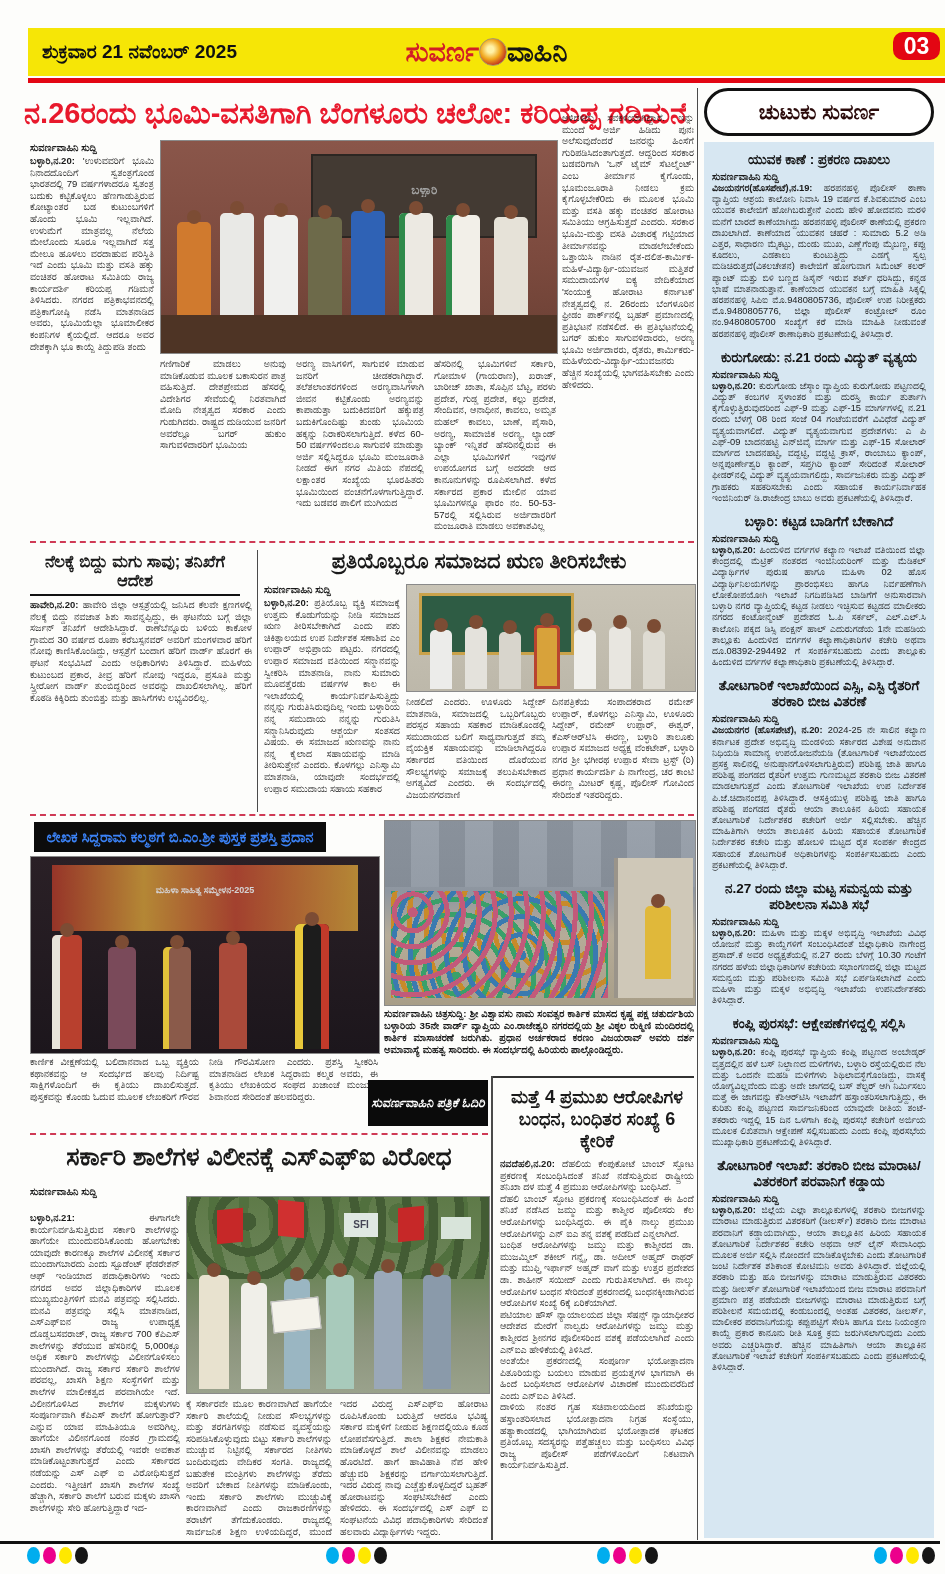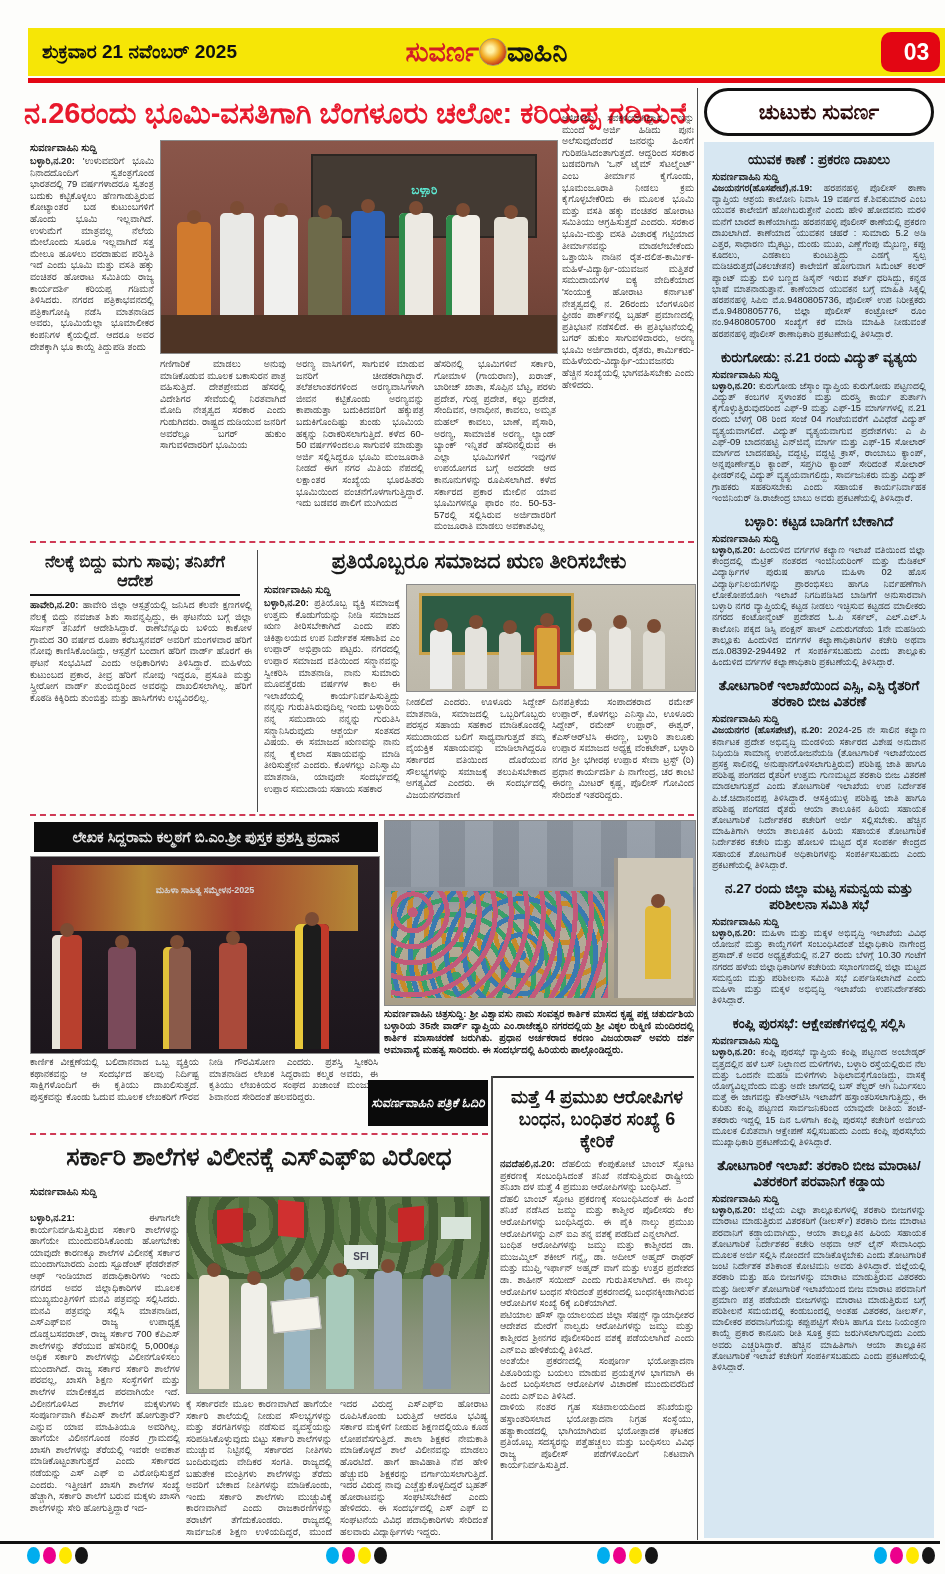--- a/index.html
+++ b/index.html
@@ -6,22 +6,22 @@
   #page{position:relative;width:945px;height:1574px;background:#fdfdfb;margin:0 auto;overflow:hidden;
         font-family:"Liberation Sans","DejaVu Sans",sans-serif;color:#1a1a1a;}
   .abs{position:absolute;}
   
   #masthead{left:28px;top:28px;width:917px;height:48px;background:#f6e606;display:flex;align-items:center;}
   #mast-date{position:absolute;left:14px;font-size:19px;font-weight:bold;color:#111;}
   #mast-logo{position:absolute;left:0;right:0;text-align:center;font-size:27px;font-weight:bold;}
   #mast-logo .t1{color:#d21e26;} #mast-logo .t2{color:#151515;}
   .emblem{display:inline-block;width:26px;height:26px;border-radius:50%;vertical-align:-5px;
           background:radial-gradient(circle at 40% 40%,#fff2a8 15%,#f0a71c 45%,#c2301e 75%);border:1px solid #a96;}
-  #pagebox{position:absolute;right:5px;top:4px;width:47px;height:40px;background:#e30613;border-radius:10px;
-           color:#fff;font-size:23px;font-weight:bold;display:flex;align-items:center;justify-content:center;padding-left:12px;}
+  #pagebox{position:absolute;right:5px;top:4px;width:47px;height:28px;background:#e30613;border-radius:10px;
+           color:#fff;font-size:23px;font-weight:bold;display:flex;align-items:center;justify-content:center;}
   #redrule{left:28px;top:78px;width:917px;height:5px;background:#e30613;}
   
   #lead-headline{left:24px;top:88px;width:662px;height:50px;font-size:29px;line-height:50px;font-weight:bold;
                  color:#e8192c;text-align:center;white-space:nowrap;overflow:hidden;}
   .art-body{font-size:9.5px;line-height:11.6px;text-align:justify;overflow:hidden;}
   .byline{font-size:9.8px;font-weight:bold;margin:0 0 1px 0;}
   .dl{font-weight:bold;}
   .pre{white-space:pre-line;}
   
   #lead-col-left{left:30px;top:142px;width:124px;height:396px;}
@@ -43,21 +43,21 @@
   
   #baby{left:30px;top:552px;width:222px;}
   #baby h2{margin:0 12px 3px 0;font-size:16.5px;text-align:center;border-bottom:2px solid #111;padding-bottom:4px;}
   #baby .art-body{height:212px;}
   #samaja-head{left:264px;top:549px;width:430px;font-size:21px;font-weight:bold;text-align:center;}
   #samaja-c1{left:264px;top:584px;width:136px;height:228px;}
   #samaja-photo{left:406px;top:584px;width:288px;height:106px;}
   #samaja-c2{left:406px;top:696px;width:140px;height:116px;}
   #samaja-c3{left:552px;top:696px;width:142px;height:116px;}
   
-  #award-bar{left:34px;top:822px;width:344px;height:30px;background:#0c0c0c;color:#e5e5e5;font-size:14.5px;
+  #award-bar{left:34px;top:822px;width:292px;height:30px;background:#0c0c0c;color:#3b82f6;font-size:14.5px;
              font-weight:bold;display:flex;align-items:center;justify-content:center;white-space:nowrap;overflow:hidden;}
   #award-photo{left:30px;top:856px;width:348px;height:196px;}
   #award-text{left:30px;top:1056px;width:348px;height:76px;column-count:2;column-gap:10px;}
   
   #temple-photo{left:384px;top:820px;width:310px;height:184px;}
   #temple-caption{left:384px;top:1008px;width:310px;height:66px;font-size:9.8px;line-height:12px;
                   font-weight:bold;text-align:justify;overflow:hidden;}
   
   #readbox{left:368px;top:1080px;width:120px;height:46px;background:#0b0b0b;color:#fff;display:flex;align-items:center;
            justify-content:center;text-align:center;font-size:12.5px;font-weight:bold;font-style:italic;line-height:14px;}
@@ -78,21 +78,21 @@
             justify-content:center;font-size:21px;font-weight:bold;color:#2b0b0b;}
   #chk-body{margin-top:6px;background:#d7e7f2;padding:8px 8px;height:1380px;overflow:hidden;}
   .chk-art{margin-bottom:10px;}
   .chk-art h3{margin:2px 0 3px 0;font-size:13.5px;line-height:16px;text-align:center;color:#111;}
   .chk-art .art-body{font-size:9.3px;line-height:11.2px;}
   
   .ph{position:absolute;overflow:hidden;border:1px solid #8a8a8a;}
   .p{position:absolute;border-radius:5px 5px 0 0;}
   .p::before{content:'';position:absolute;top:-12px;left:50%;transform:translateX(-50%);
              width:14px;height:14px;border-radius:50%;background:#7c4c34;}
-  .banner{position:absolute;color:#5eead4;font-size:9px;font-weight:bold;text-align:center;overflow:hidden;}
+  .banner{position:absolute;color:#a3a3a3;font-size:9px;font-weight:bold;text-align:center;overflow:hidden;}
   
   #botrule{left:0;top:1541px;width:940px;height:3px;background:#111;}
   .cmyk{position:absolute;top:1547px;height:18px;display:flex;gap:3px;}
   .dot{width:13px;height:17px;border-radius:50%;}
   .dc{background:#00adee;}.dm{background:#ec008c;}.dy{background:#ffe800;}.dk{background:#161616;}
 </style>
 </head>
 <body>
 
 <div id="page">
@@ -204,21 +204,21 @@
   <div class="abs" id="sfi-head">ಸರ್ಕಾರಿ ಶಾಲೆಗಳ ವಿಲೀನಕ್ಕೆ ಎಸ್ಎಫ್ಐ ವಿರೋಧ</div>
   <div class="abs byline" id="sfi-by">ಸುವರ್ಣವಾಹಿನಿ ಸುದ್ದಿ</div>
   <div class="abs art-body" id="sfi-cl">
     <b class="dl">ಬಳ್ಳಾರಿ,ನ.21:</b> <span>ಈಗಾಗಲೇ ಕಾರ್ಯನಿರ್ವಹಿಸುತ್ತಿರುವ ಸರ್ಕಾರಿ ಶಾಲೆಗಳನ್ನು ಹಾಗೆಯೇ ಮುಂದುವರಿಸಿಕೊಂಡು ಹೋಗಬೇಕು ಯಾವುದೇ ಕಾರಣಕ್ಕೂ ಶಾಲೆಗಳ ವಿಲೀನಕ್ಕೆ ಸರ್ಕಾರ ಮುಂದಾಗಬಾರದು ಎಂದು ಸ್ಟೂಡೆಂಟ್ ಫೆಡರೇಶನ್ ಆಫ್ ಇಂಡಿಯಾದ ಪದಾಧಿಕಾರಿಗಳು ಇಂದು ನಗರದ ಅವರ ಜಿಲ್ಲಾಧಿಕಾರಿಗಳ ಮೂಲಕ ಮುಖ್ಯಮಂತ್ರಿಗಳಿಗೆ ಮನವಿ ಪತ್ರವನ್ನು ಸಲ್ಲಿಸಿದರು. ಮನವಿ ಪತ್ರವನ್ನು ಸಲ್ಲಿಸಿ ಮಾತನಾಡಿದ, ಎಸ್ಎಫ್ಐನ ರಾಜ್ಯ ಉಪಾಧ್ಯಕ್ಷ ದೊಡ್ಡಬಸವರಾಜ್, ರಾಜ್ಯ ಸರ್ಕಾರ 700 ಕೆಪಿಎಸ್ ಶಾಲೆಗಳನ್ನು ತೆರೆಯುವ ಹೆಸರಿನಲ್ಲಿ 5,000ಕ್ಕೂ ಅಧಿಕ ಸರ್ಕಾರಿ ಶಾಲೆಗಳನ್ನು ವಿಲೀನಗೊಳಿಸಲು ಮುಂದಾಗಿದೆ. ರಾಜ್ಯ ಸರ್ಕಾರ ಸರ್ಕಾರಿ ಶಾಲೆಗಳ ಪರವಲ್ಲ, ಖಾಸಗಿ ಶಿಕ್ಷಣ ಸಂಸ್ಥೆಗಳಿಗೆ ಮತ್ತು ಶಾಲೆಗಳ ಮಾಲೀಕತ್ವದ ಪರವಾಗಿಯೇ ಇದೆ. ವಿಲೀನಗೊಳಿಸಿದ ಶಾಲೆಗಳ ಮಕ್ಕಳುಗಳು ಸಂಪೂರ್ಣವಾಗಿ ಕೆಪಿಎಸ್ ಶಾಲೆಗೆ ಹೋಗುತ್ತಾರೆ? ಎನ್ನುವ ಯಾವ ಮಾಹಿತಿಯೂ ಅವರಿಗಿಲ್ಲ. ಹಾಗೆಯೇ ವಿಲೀನಗೊಂಡ ನಂತರ ಗ್ರಾಮದಲ್ಲಿ ಖಾಸಗಿ ಶಾಲೆಗಳನ್ನು ತೆರೆಯಲ್ಲಿ ಇವರೇ ಅವಕಾಶ ಮಾಡಿಕೊಟ್ಟಂತಾಗುತ್ತದೆ ಎಂದು ಸರ್ಕಾರದ ನಡೆಯನ್ನು ಎಸ್ ಎಫ್ ಐ ವಿರೋಧಿಸುತ್ತದೆ ಎಂದರು. ಇತ್ತೀಚಿಗೆ ಖಾಸಗಿ ಶಾಲೆಗಳ ಸಂಖ್ಯೆ ಹೆಚ್ಚಾಗಿ, ಸರ್ಕಾರಿ ಶಾಲೆಗೆ ಬರುವ ಮಕ್ಕಳು ಖಾಸಗಿ ಶಾಲೆಗಳನ್ನು ಸೇರಿ ಹೋಗುತ್ತಿದ್ದಾರೆ ಇದ-</span>
   </div>
   <div class="abs ph" id="sfi-photo" style="background:linear-gradient(#5e7a48 0%,#6d855a 40%,#89927a 70%,#9aa28c 100%);">
     <div class="abs" style="left:0;top:0;width:100%;height:42%;background:repeating-radial-gradient(circle at 20% 30%,#435c34 0 9px,transparent 9px 26px),repeating-radial-gradient(circle at 70% 20%,#51703e 0 10px,transparent 10px 30px);"></div>
     <div class="abs" style="left:10%;top:6%;width:26px;height:34px;background:#c62828;transform:skewY(-6deg);"></div>
     <div class="abs" style="left:30%;top:2%;width:26px;height:36px;background:#d03030;transform:skewY(5deg);"></div>
     <div class="abs" style="left:70%;top:5%;width:26px;height:34px;background:#c62828;transform:skewY(-5deg);"></div>
-    <div class="abs" style="left:52%;top:8%;width:34px;height:24px;background:#dfe8e2;color:#445;font-size:10px;font-weight:bold;text-align:center;line-height:24px;margin-top:32px;">SFI</div>
+    <div class="abs" style="left:52%;top:8%;width:34px;height:24px;background:#dfe8e2;color:#445;font-size:10px;font-weight:bold;text-align:center;line-height:24px;">SFI</div>
     <div class="abs" style="left:84%;top:10%;width:30px;height:22px;background:#d8e4da;"></div>
     <div class="p" style="left:4%;top:40%;width:30px;height:58%;background:#e8e2cf;"></div>
     <div class="p" style="left:18%;top:44%;width:26px;height:54%;background:#f0efe9;"></div>
     <div class="p" style="left:32%;top:42%;width:26px;height:56%;background:#9ab6c2;"></div>
     <div class="p" style="left:46%;top:40%;width:28px;height:58%;background:#a8cabb;"></div>
     <div class="p" style="left:62%;top:38%;width:28px;height:60%;background:#9aa8b8;"></div>
     <div class="p" style="left:78%;top:40%;width:28px;height:58%;background:#8a9aaa;"></div>
     <div class="abs" style="left:28%;top:52%;width:46px;height:30px;background:#f4f2ea;transform:rotate(-6deg);border:1px solid #bbb;"></div>
   </div>
   <div class="abs art-body" id="sfi-b1">ಕ್ಕೆ ಸರ್ಕಾರವೇ ಮೂಲ ಕಾರಣವಾಗಿದೆ ಹಾಗೆಯೇ ಸರ್ಕಾರಿ ಶಾಲೆಯಲ್ಲಿ ನೀಡುವ ಸೌಲಭ್ಯಗಳನ್ನು ಮತ್ತು ತರಗತಿಗಳನ್ನು ನಡೆಸುವ ವ್ಯವಸ್ಥೆಯನ್ನು ಸರಿಪಡಿಸಿಕೊಳ್ಳುವುದು ಬಿಟ್ಟು ಸರ್ಕಾರಿ ಶಾಲೆಗಳನ್ನು ಮುಚ್ಚುವ ನಿಟ್ಟಿನಲ್ಲಿ ಸರ್ಕಾರದ ನೀತಿಗಳು ಬಂದಿರುವುದು ವೇದಿಕರ ಸಂಗತಿ. ರಾಜ್ಯದಲ್ಲಿ ಬಹುತೇಕ ಮಂತ್ರಿಗಳು ಶಾಲೆಗಳನ್ನು ತೆರೆದು ಅವರಿಗೆ ಬೇಕಾದ ನೀತಿಗಳನ್ನು ಮಾಡಿಕೊಂಡು, ಇಂದು ಸರ್ಕಾರಿ ಶಾಲೆಗಳು ಮುಚ್ಚುವಿಕ್ಕೆ ಕಾರಣವಾಗಿವೆ ಎಂದು ರಾಜಕಾರಣಿಗಳನ್ನು ತರಾಟೆಗೆ ತೆಗೆದುಕೊಂಡರು. ರಾಜ್ಯದಲ್ಲಿ ಸಾರ್ವಜನಿಕ ಶಿಕ್ಷಣ ಉಳಿಯದಿದ್ದರೆ, ಮುಂದೆ ಶಿಕ್ಷಣ ಸಂಪೂರ್ಣವಾಗಿ ಮಾರುಕಟ್ಟೆಯ ನಿರ್ಧಾರವಾಗುತ್ತದೆ. ಈಗಾಗಲೇ ಶಿಕ್ಷಣವನ್ನು ವ್ಯಾಪಾರ ಮಾಡಲಾಗುತ್ತಿದೆ.</div>

